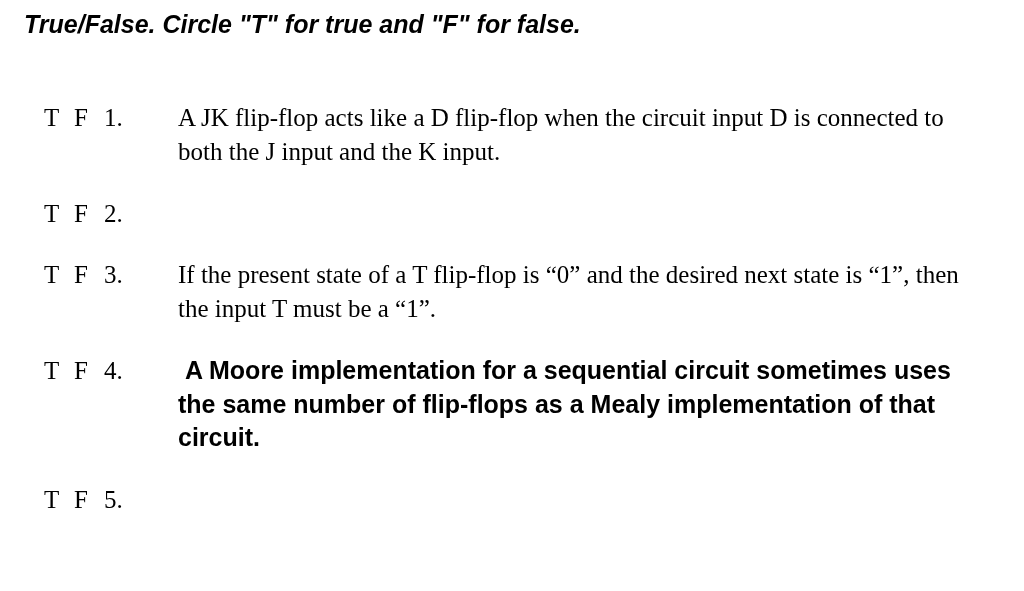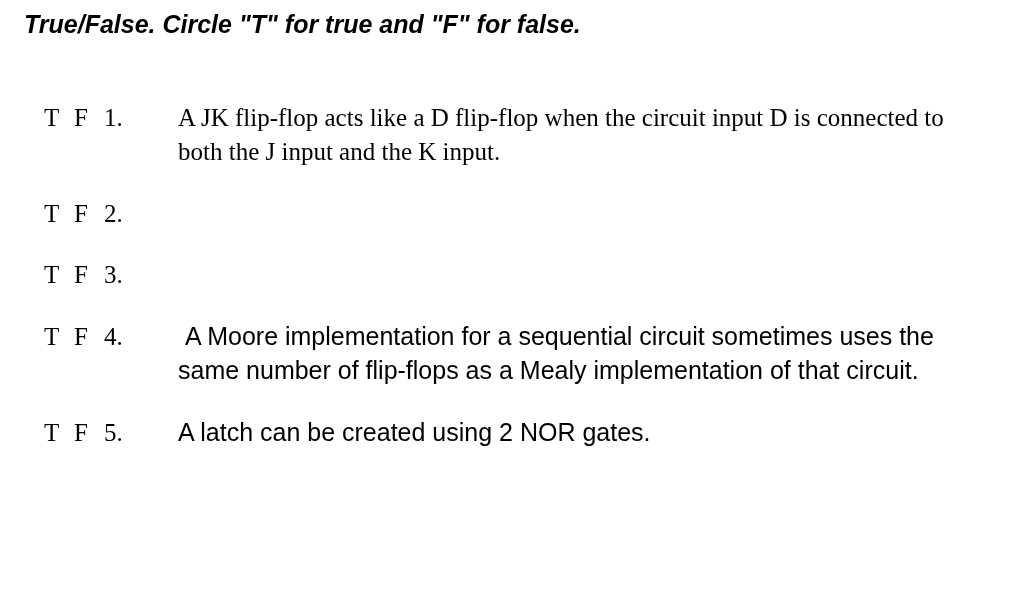--- a/index.html
+++ b/index.html
@@ -47,20 +47,21 @@
       width: 48px;
       text-align: left;
     }
     .q-text {
       flex: 1;
       padding-left: 26px;
       padding-right: 10px;
     }
     .arial {
       font-family: Arial, Helvetica, sans-serif;
+      font-weight: bold;
     }
   </style>
 </head>
 <body>
 
 <div class="instructions">True/False. Circle "T" for true and "F" for false.</div>
 
 <div class="question-row">
   <div class="tf-group">
     <span class="tf-letter">T</span>
@@ -77,31 +78,31 @@
     <span class="q-number">2.</span>
   </div>
 </div>
 
 <div class="question-row">
   <div class="tf-group">
     <span class="tf-letter">T</span>
     <span class="tf-false">F</span>
     <span class="q-number">3.</span>
   </div>
+  <div class="q-text">If the present state of a T flip-flop is “0” and the desired next state is “1”, then the input T must be a “1”.</div>
 </div>
 
 <div class="question-row">
   <div class="tf-group">
     <span class="tf-letter">T</span>
     <span class="tf-false">F</span>
     <span class="q-number">4.</span>
   </div>
   <div class="q-text arial">&nbsp;A Moore implementation for a sequential circuit sometimes uses the same number of flip-flops as a Mealy implementation of that circuit.</div>
 </div>
 
 <div class="question-row">
   <div class="tf-group">
     <span class="tf-letter">T</span>
     <span class="tf-false">F</span>
     <span class="q-number">5.</span>
   </div>
-  <div class="q-text arial">A latch can be created using 2 NOR gates.</div>
 </div>
 
 </body></html>

